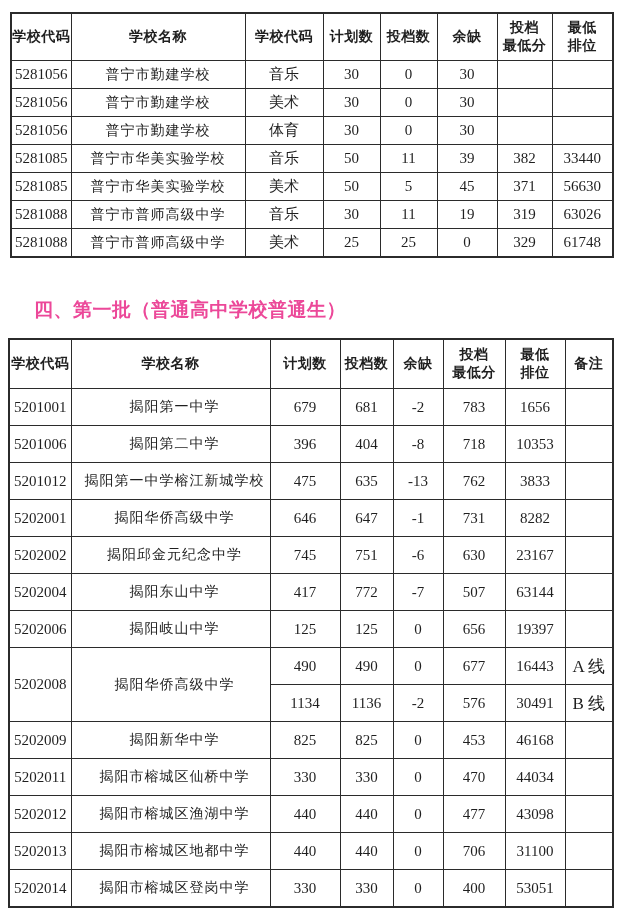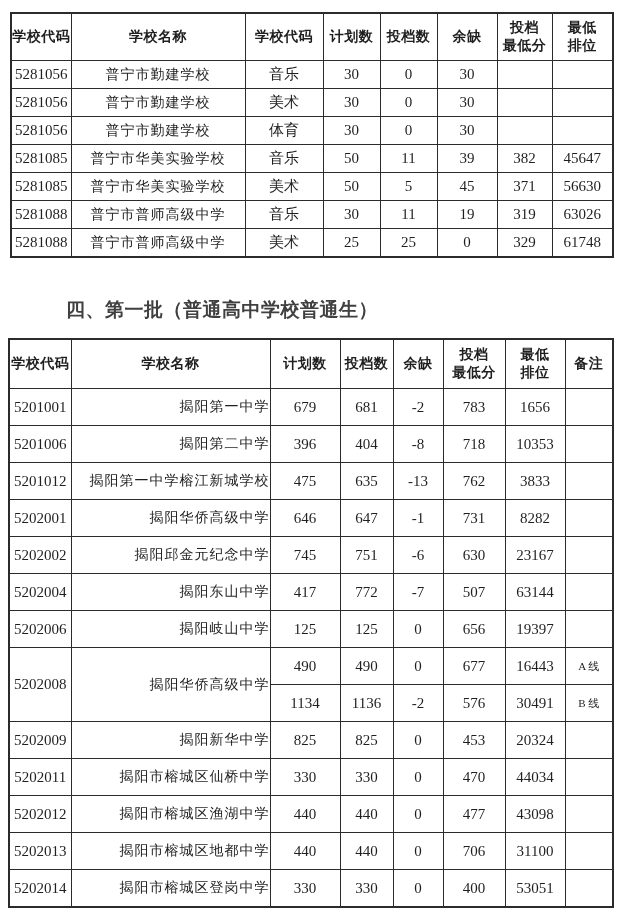--- a/index.html
+++ b/index.html
@@ -44,37 +44,36 @@
   #art-table{left:10px;top:12px;width:602px;}
   #art-table thead th{height:46px;}
   #art-table tbody td{height:27px;}
   #art-table .school-name{font-size:14px;letter-spacing:1px;}
 
   
   #batch-table{left:8px;top:338px;width:604px;}
   #batch-table thead th{height:48px;}
   #batch-table tbody td{height:36px;}
   #batch-table .school-name{
-    text-align:right;
+    text-align:center;
     padding-left:8px;
     font-size:14px;
     letter-spacing:1px;
   }
-  .remark-cell{font-size:11px;}
+  .remark-cell{font-size:17px;}
 
   .section-title{
     position:absolute;
     left:34px;top:297px;
     font-family:"Liberation Sans","DejaVu Sans",sans-serif;
     font-weight:bold;
     font-size:19px;
     letter-spacing:0.5px;
-    color:#404040;
+    color:#ec4899;
     white-space:nowrap;
-    margin-left:32px;
   }
 </style>
 </head>
 <body>
 
 <div class="page">
 
   <table id="art-table">
     <colgroup>
       <col style="width:60px">
@@ -132,21 +131,21 @@
           <td class="value-cell"></td>
         </tr>
         <tr>
           <td rowspan="1" class="school-code">5281085</td>
           <td rowspan="1" class="school-name">普宁市华美实验学校</td>
           <td class="value-cell">音乐</td>
           <td class="value-cell">50</td>
           <td class="value-cell">11</td>
           <td class="value-cell">39</td>
           <td class="value-cell">382</td>
-          <td class="value-cell">45647</td>
+          <td class="value-cell">33440</td>
         </tr>
         <tr>
           <td rowspan="1" class="school-code">5281085</td>
           <td rowspan="1" class="school-name">普宁市华美实验学校</td>
           <td class="value-cell">美术</td>
           <td class="value-cell">50</td>
           <td class="value-cell">5</td>
           <td class="value-cell">45</td>
           <td class="value-cell">371</td>
           <td class="value-cell">56630</td>
@@ -290,21 +289,21 @@
           <td class="value-cell">30491</td>
           <td class="remark-cell">B 线</td>
         </tr>
         <tr>
           <td rowspan="1" class="school-code">5202009</td>
           <td rowspan="1" class="school-name">揭阳新华中学</td>
           <td class="value-cell">825</td>
           <td class="value-cell">825</td>
           <td class="value-cell">0</td>
           <td class="value-cell">453</td>
-          <td class="value-cell">20324</td>
+          <td class="value-cell">46168</td>
           <td class="value-cell"></td>
         </tr>
         <tr>
           <td rowspan="1" class="school-code">5202011</td>
           <td rowspan="1" class="school-name">揭阳市榕城区仙桥中学</td>
           <td class="value-cell">330</td>
           <td class="value-cell">330</td>
           <td class="value-cell">0</td>
           <td class="value-cell">470</td>
           <td class="value-cell">44034</td>

